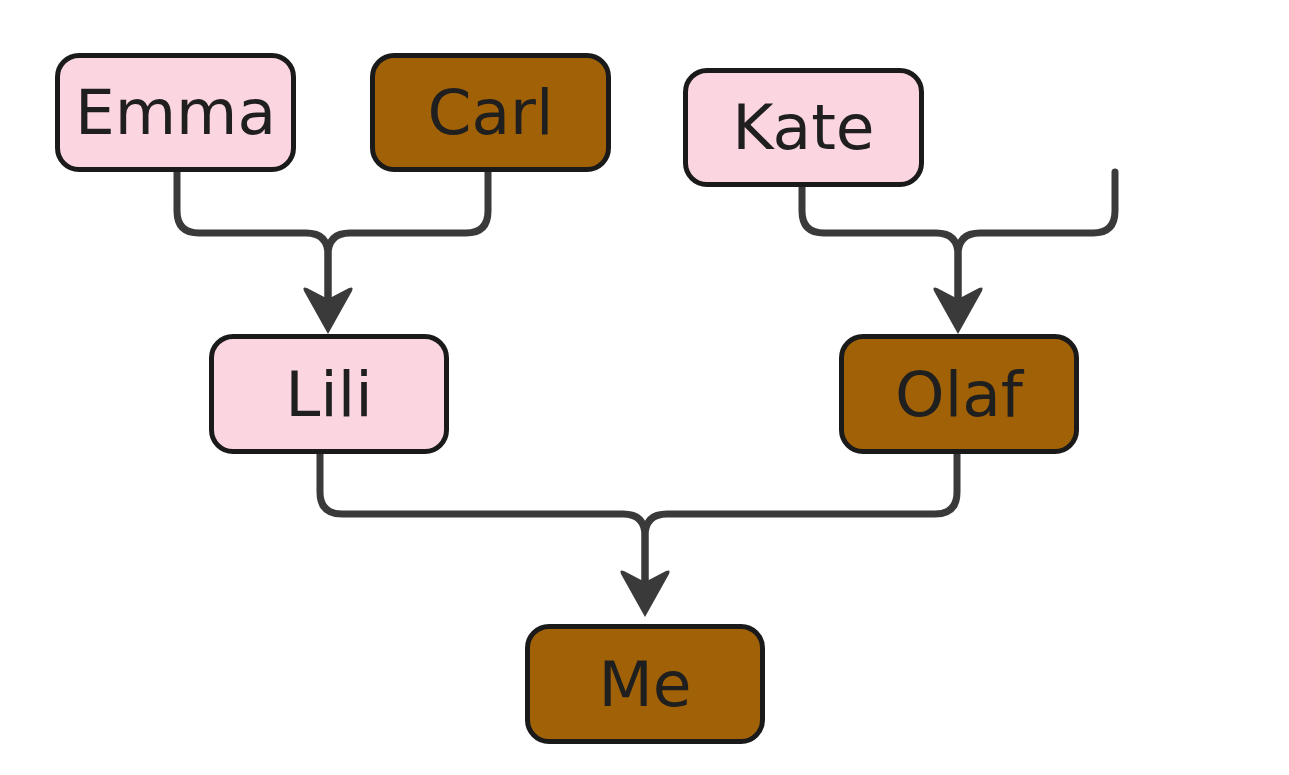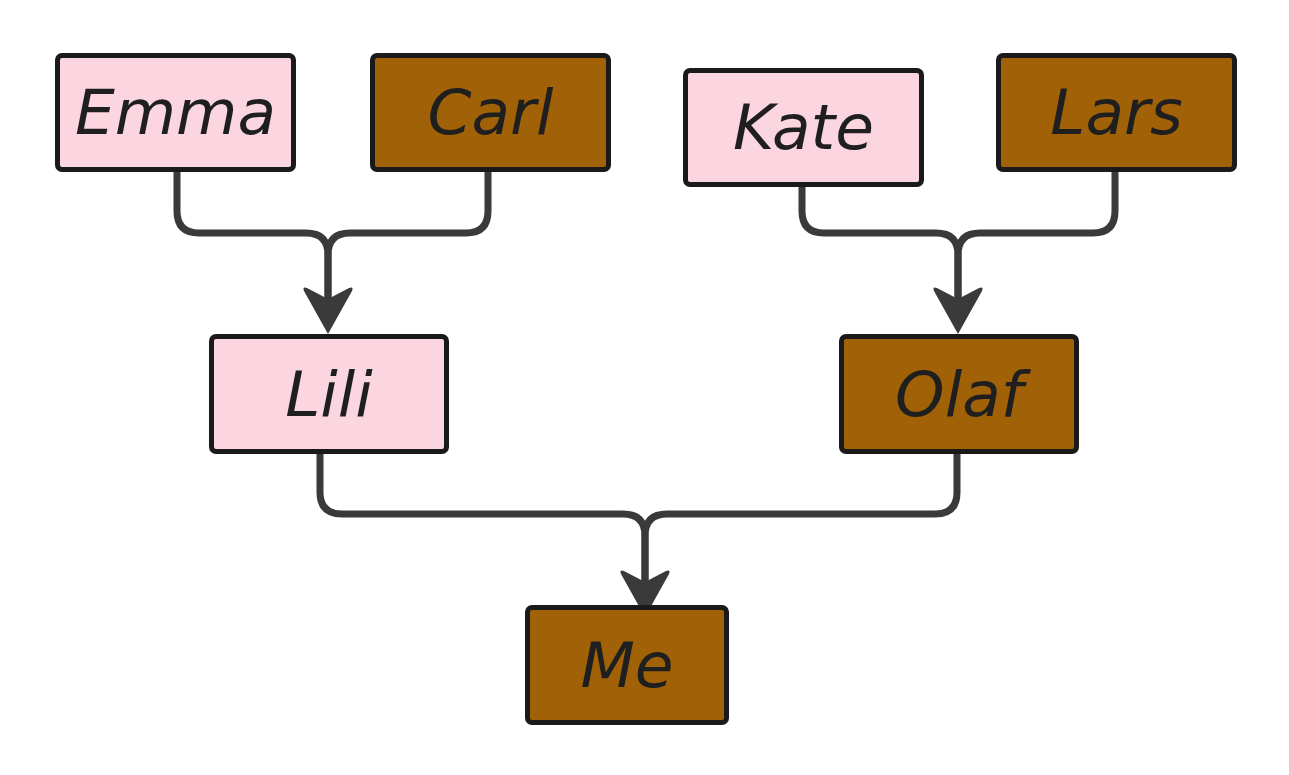--- a/index.html
+++ b/index.html
@@ -25,24 +25,23 @@
     width: 1289px;
     height: 775px;
     pointer-events: none;
   }
   .node {
     position: absolute;
     box-sizing: border-box;
     display: flex;
     align-items: center;
     justify-content: center;
-    border-radius: 7px;
+    border-radius: 24px;
     border: 5px solid #1a1a1a;
     z-index: 2;
-    font-style: italic;
   }
   .node-pink { background: #fbd5df; }
   .node-blue { background: #a16207; }
   .node-label {
     font-family: "DejaVu Sans", "Liberation Sans", sans-serif;
     font-size: 63px;
     font-weight: 400;
     color: #1f1f1f;
     line-height: 1;
     letter-spacing: 0px;
@@ -85,29 +84,26 @@
   </div>
 
   <div class="node node-blue" style="left:370px; top:53px; width:241px; height:119px;">
     <span class="node-label">Carl</span>
   </div>
 
   <div class="node node-pink" style="left:683px; top:68px; width:241px; height:119px;">
     <span class="node-label">Kate</span>
   </div>
 
-  <div class="node node-blue" style="left:996px; top:53px; width:241px; height:119px;">
-    <span class="node-label">Lars</span>
-  </div>
 
   <div class="node node-pink" style="left:209px; top:334px; width:240px; height:120px;">
     <span class="node-label">Lili</span>
   </div>
 
   <div class="node node-blue" style="left:839px; top:334px; width:240px; height:120px;">
     <span class="node-label">Olaf</span>
   </div>
 
-  <div class="node node-blue" style="left:525px; top:605px; width:204px; height:120px;">
+  <div class="node node-blue" style="left:525px; top:624px; width:240px; height:120px;">
     <span class="node-label">Me</span>
   </div>
 
 </div>
 
 </body></html>

